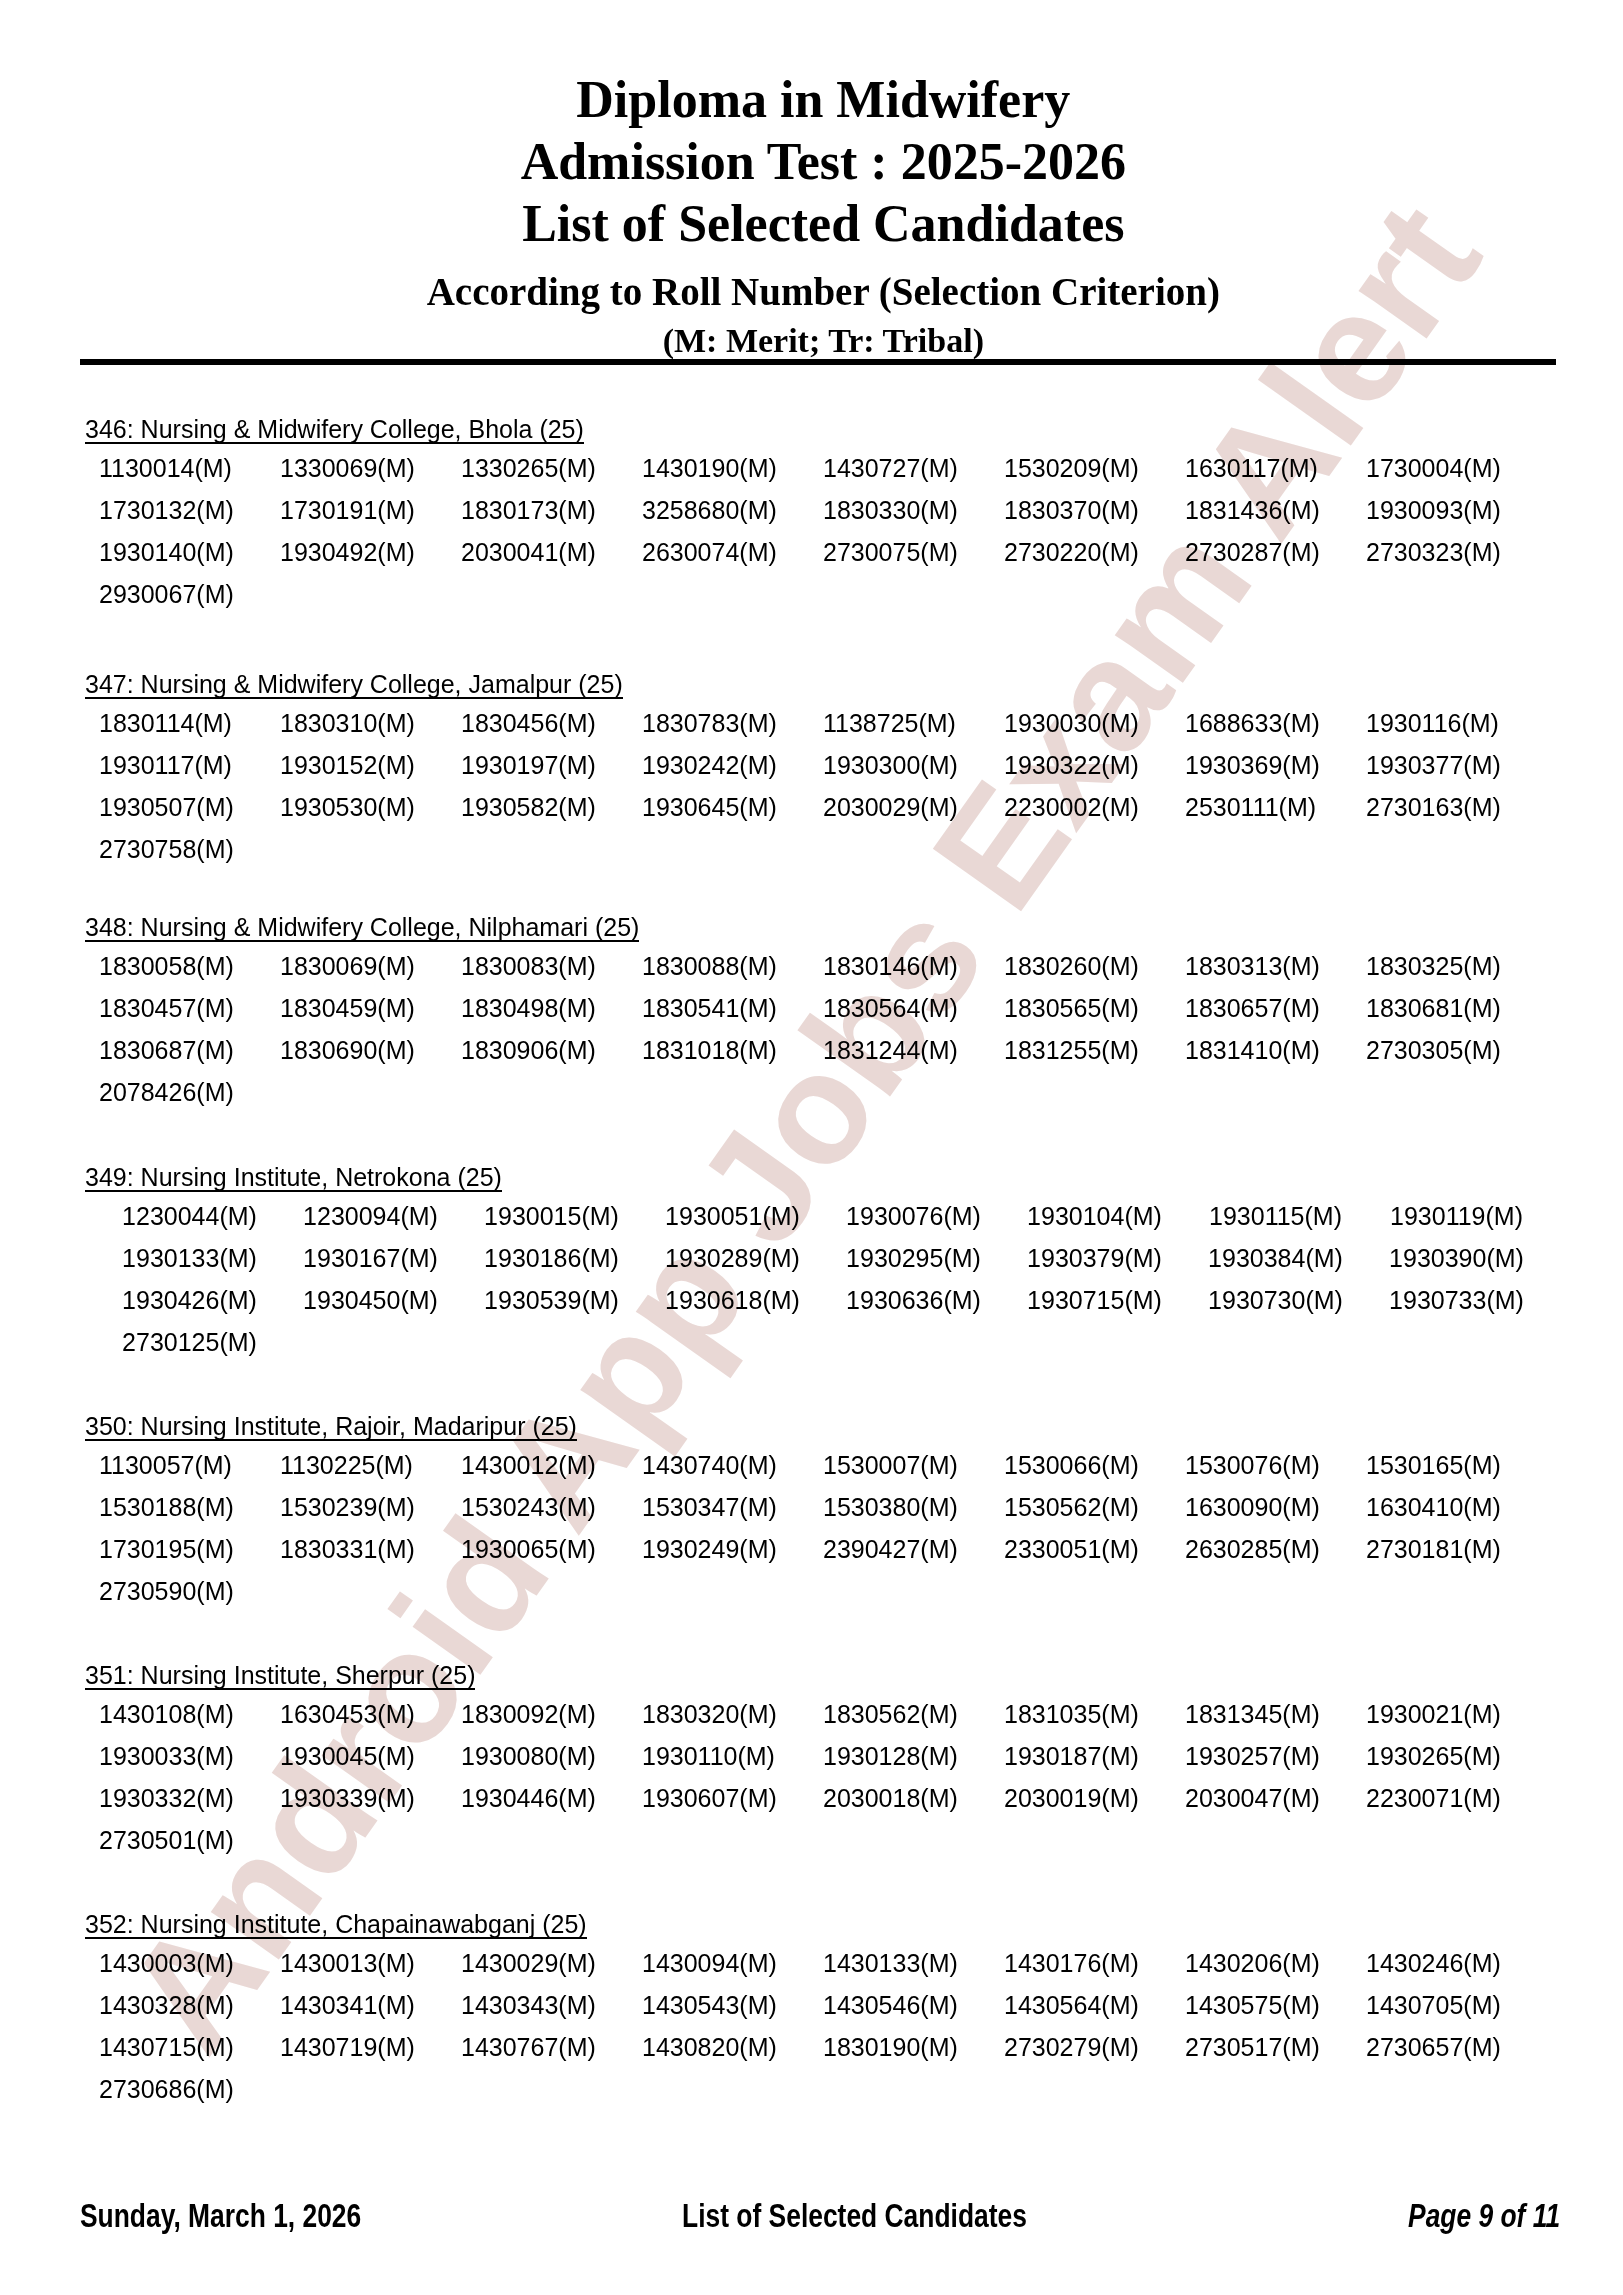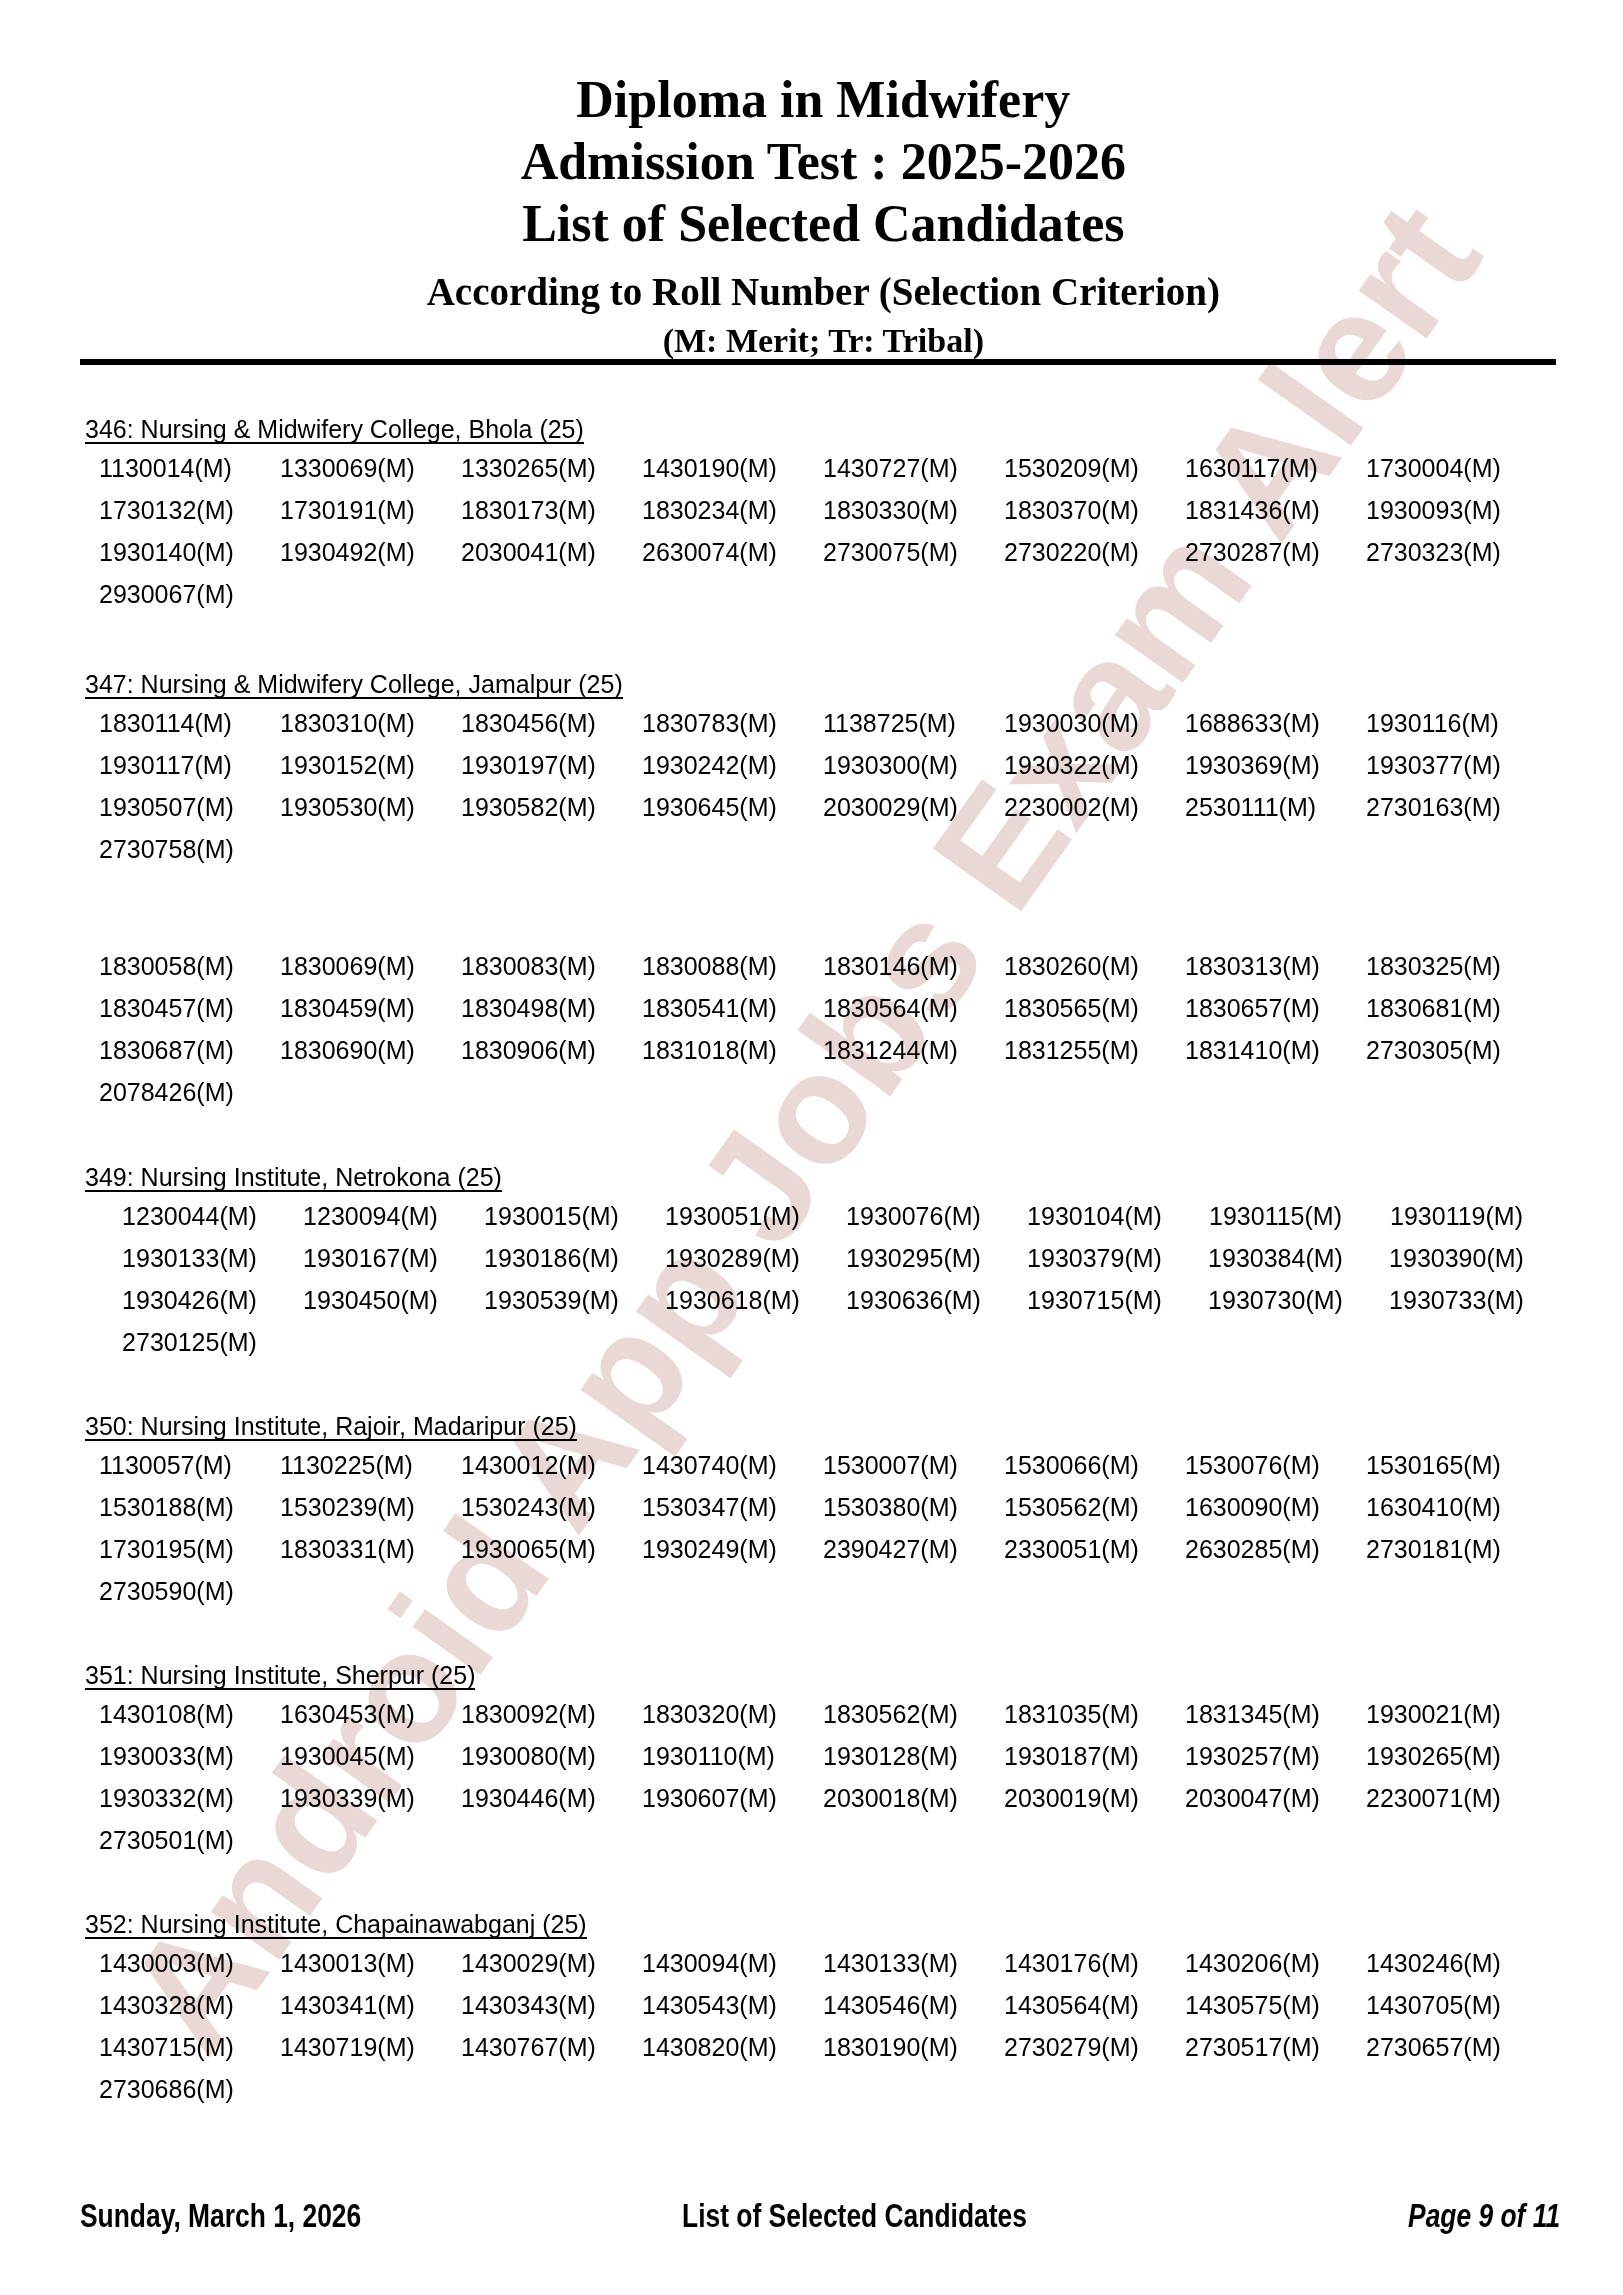--- a/index.html
+++ b/index.html
@@ -111,21 +111,21 @@
             <div class="roll">1330069(M)</div>
             <div class="roll">1330265(M)</div>
             <div class="roll">1430190(M)</div>
             <div class="roll">1430727(M)</div>
             <div class="roll">1530209(M)</div>
             <div class="roll">1630117(M)</div>
             <div class="roll">1730004(M)</div>
             <div class="roll">1730132(M)</div>
             <div class="roll">1730191(M)</div>
             <div class="roll">1830173(M)</div>
-            <div class="roll">1830234(M)</div>
+            <div class="roll">3258680(M)</div>
             <div class="roll">1830330(M)</div>
             <div class="roll">1830370(M)</div>
             <div class="roll">1831436(M)</div>
             <div class="roll">1930093(M)</div>
             <div class="roll">1930140(M)</div>
             <div class="roll">1930492(M)</div>
             <div class="roll">2030041(M)</div>
             <div class="roll">2630074(M)</div>
             <div class="roll">2730075(M)</div>
             <div class="roll">2730220(M)</div>
@@ -158,20 +158,21 @@
             <div class="roll">1930582(M)</div>
             <div class="roll">1930645(M)</div>
             <div class="roll">2030029(M)</div>
             <div class="roll">2230002(M)</div>
             <div class="roll">2530111(M)</div>
             <div class="roll">2730163(M)</div>
             <div class="roll">2730758(M)</div>
           </div>
   </div>
         <div class="section" style="top: 915px;">
+    <div class="section-header"><span>348: Nursing &amp; Midwifery College, Nilphamari (25)</span></div>
     <div class="rolls">
             <div class="roll">1830058(M)</div>
             <div class="roll">1830069(M)</div>
             <div class="roll">1830083(M)</div>
             <div class="roll">1830088(M)</div>
             <div class="roll">1830146(M)</div>
             <div class="roll">1830260(M)</div>
             <div class="roll">1830313(M)</div>
             <div class="roll">1830325(M)</div>
             <div class="roll">1830457(M)</div>

